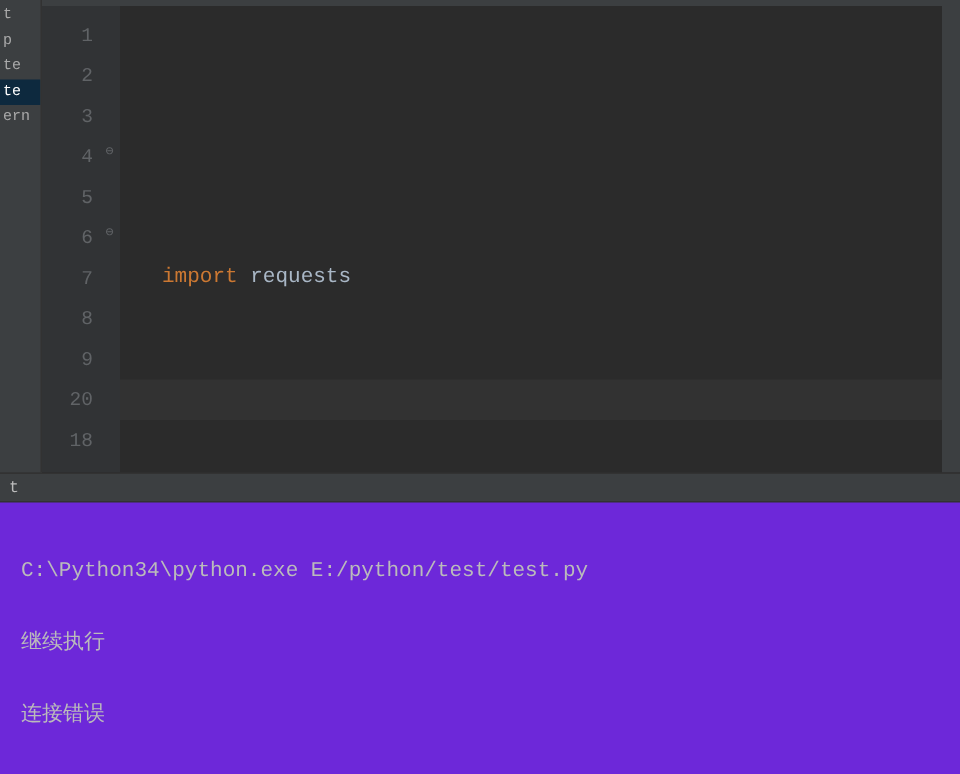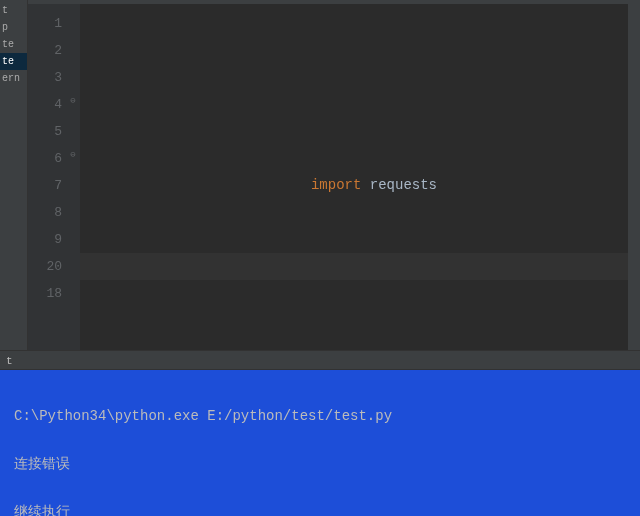--- a/index.html
+++ b/index.html
@@ -93,34 +93,34 @@
   }
   .line { height: 27px; }
   .kw { color: #cc7832; }
   .cursor-line {
     position: absolute;
     left: 0; right: 0;
     height: 27px;
     background: #323232;
     z-index: 0;
   }
-  .code .line, .code .layer { position: relative; z-index: 1; text-align: center; }
+  .code .line, .code .layer { position: relative; z-index: 1; }
   .divider {
     height: 20px;
     background: #3c3f41;
     border-top: 1px solid #323232;
     border-bottom: 1px solid #323232;
     color: #bbbbbb;
     font-size: 11px;
     padding-left: 6px;
     line-height: 20px;
   }
   .console {
-    height: 146px;
-    background: #1d4ed8;
+    height: 181px;
+    background: #6d28d9;
     color: #bbbbbb;
     padding: 10px 14px;
     font-size: 14px;
     line-height: 24px;
     white-space: pre;
     overflow: hidden;
   }
   .scrollbar-v {
     position: absolute;
     right: 0; top: 0; bottom: 0;
@@ -174,17 +174,17 @@
       </div>
       <div class="scrollbar-v"></div>
     </div>
   </div>
 </div>
 
 <div class="divider">t</div>
 
 <div class="console">
 <div>C:\Python34\python.exe E:/python/test/test.py</div>
+<div>继续执行</div>
 <div>连接错误</div>
-<div>继续执行</div>
 <div></div>
 
 </div>
 
 </body></html>

